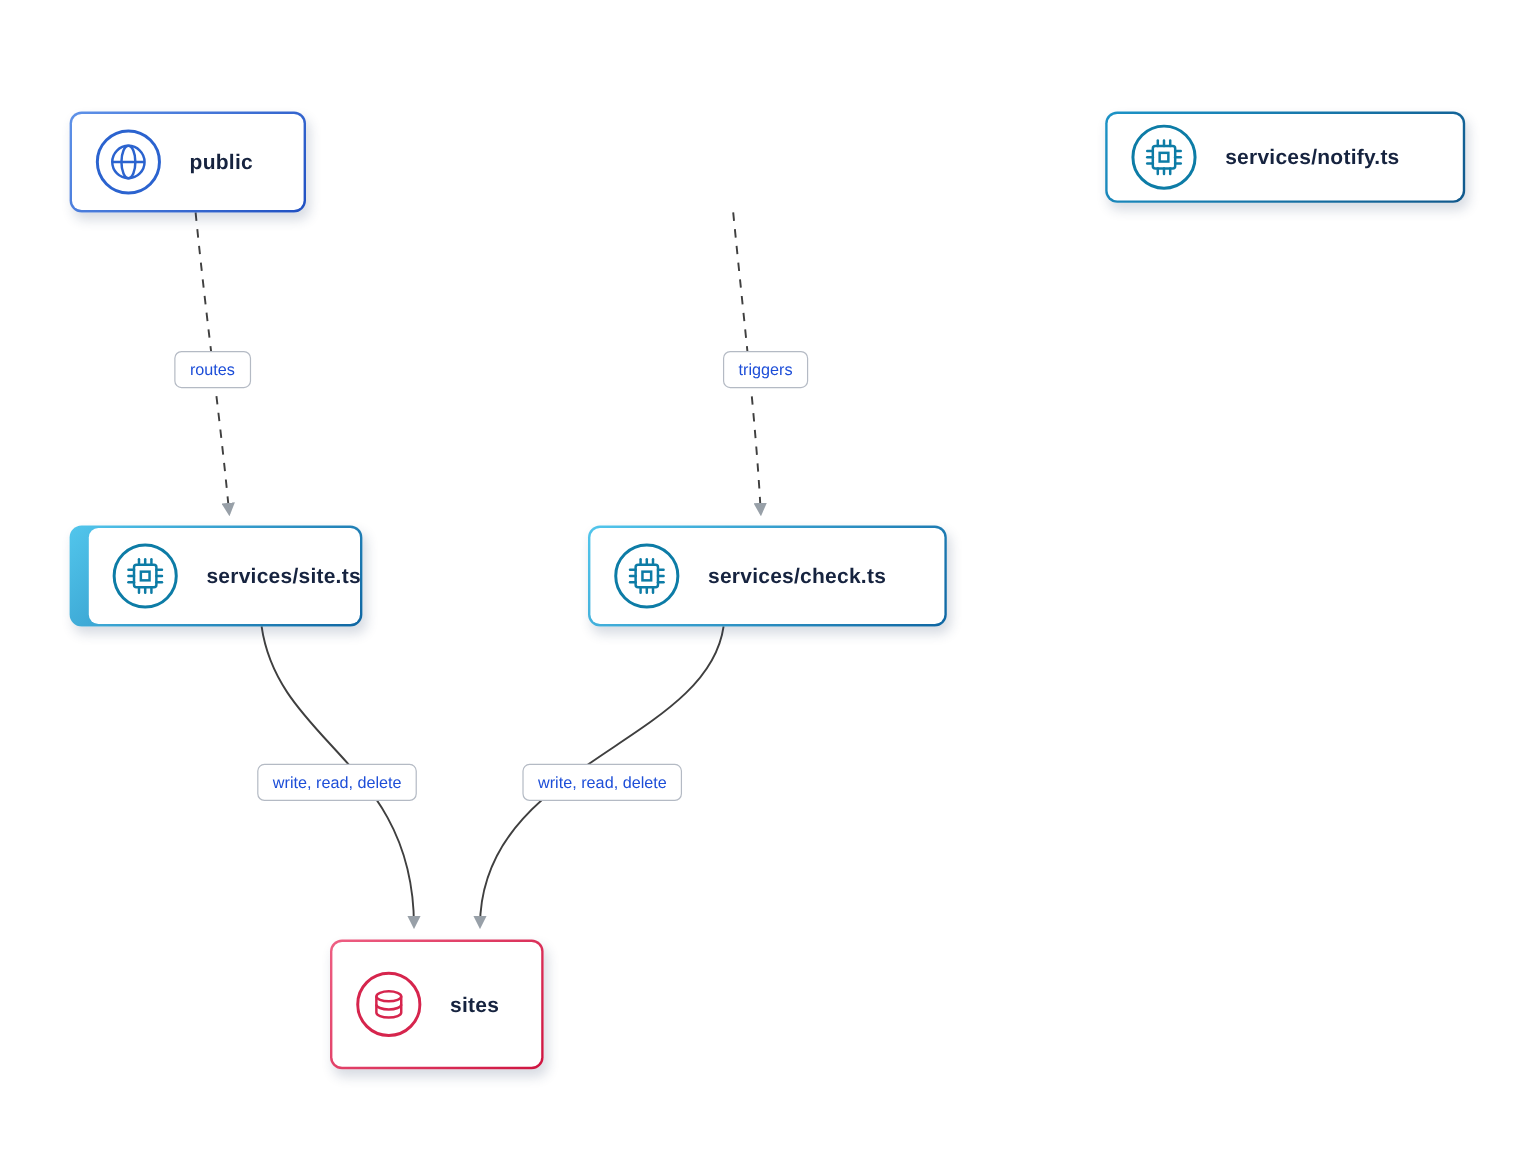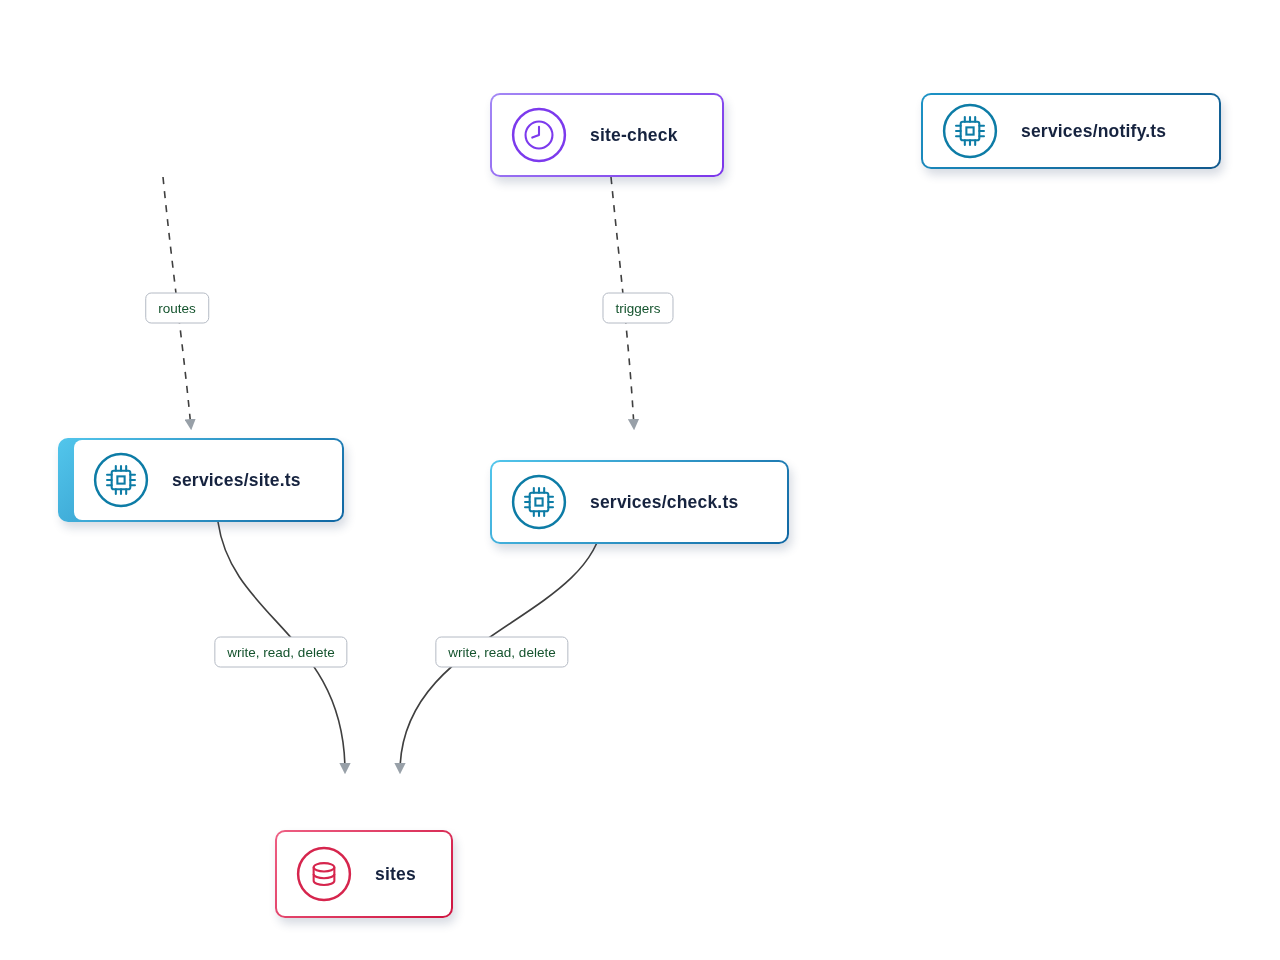--- a/index.html
+++ b/index.html
@@ -32,29 +32,29 @@
   .grad-red    {background:linear-gradient(135deg,#ee5f83,#ce1440);}
 
   .accent-blue  {color:#2b63cf;}
   .accent-purple{color:#7c3aed;}
   .accent-teal  {color:#0d7ca6;}
   .accent-red   {color:#d6254d;}
 
   .n-public  {left:58px;  top:93px;  width:197px; height:84px;}
   .n-sitecheck{left:490px;top:93px;  width:234px; height:84px;}
   .n-notify  {left:921px; top:93px;  width:300px; height:76px;}
-  .n-sitets  {left:58px;  top:438px; width:286px; height:84px;padding-left:16px;}
-  .n-checkts {left:490px; top:438px; width:299px; height:84px;margin-top:22px;}
-  .n-sites   {left:275px; top:783px; width:178px; height:88px;margin-top:47px;}
+  .n-sitets  {left:58px;  top:438px; width:244px; height:84px;padding-left:16px;}
+  .n-checkts {left:490px; top:438px; width:299px; height:84px;}
+  .n-sites   {left:275px; top:783px; width:178px; height:108px;}
 
   
   .edge-label{
     position:absolute;z-index:3;transform:translate(-50%,-50%);
     background:#ffffff;border:1px solid #b4bac4;border-radius:6px;
-    padding:7px 12px;font-size:13.5px;color:#14532d;white-space:nowrap;
+    padding:7px 12px;font-size:13.5px;color:#1d4ed8;white-space:nowrap;
   }
   .el-routes  {left:177px;top:308px;}
   .el-triggers{left:638px;top:308px;}
   .el-wrd1    {left:281px;top:652px;}
   .el-wrd2    {left:502px;top:652px;}
 </style>
 </head>
 <body>
 
 <div id="canvas">
@@ -68,33 +68,34 @@
 
     <path d="M163,177 C172,268 184,352 191,428" fill="none" stroke="#3f3f3f" stroke-width="1.6" stroke-dasharray="7 7" marker-end="url(#arrow)"></path>
 
     <path d="M611,177 C620,268 630,352 634,428" fill="none" stroke="#3f3f3f" stroke-width="1.6" stroke-dasharray="7 7" marker-end="url(#arrow)"></path>
 
     <path d="M218,522 C232,620 345,636 345,772" fill="none" stroke="#3f3f3f" stroke-width="1.6" marker-end="url(#arrow)"></path>
 
     <path d="M603,522 C589,620 400,636 400,772" fill="none" stroke="#3f3f3f" stroke-width="1.6" marker-end="url(#arrow)"></path>
   </svg>
 
-
-  <div class="node grad-purple n-sitecheck">
+  <div class="node grad-blue n-public">
     <div class="node-inner">
-      <span class="icon-ring accent-purple">
+      <span class="icon-ring accent-blue">
         <svg width="58" height="58" viewBox="0 0 56 56" fill="none" stroke="currentColor">
           <circle cx="28" cy="28" r="25" stroke-width="2.4"></circle>
           <circle cx="28" cy="28" r="13" stroke-width="2"></circle>
-          <path d="M28 20 L28 28 L21.5 30.5" stroke-width="2" stroke-linecap="round" stroke-linejoin="round"></path>
+          <ellipse cx="28" cy="28" rx="5.6" ry="13" stroke-width="2"></ellipse>
+          <line x1="15" y1="28" x2="41" y2="28" stroke-width="2"></line>
         </svg>
       </span>
-      <span class="node-label">site-check</span>
+      <span class="node-label">public</span>
     </div>
   </div>
+
 
   <div class="node grad-steel n-notify">
     <div class="node-inner">
       <span class="icon-ring accent-teal">
         <svg width="58" height="58" viewBox="0 0 56 56" fill="none" stroke="currentColor">
           <circle cx="28" cy="28" r="25" stroke-width="2.4"></circle>
           <rect x="19" y="19" width="18" height="18" rx="2" stroke-width="2"></rect>
           <rect x="24.5" y="24.5" width="7" height="7" stroke-width="2"></rect>
           <g stroke-width="2" stroke-linecap="round">
             <line x1="23" y1="14.5" x2="23" y2="19"></line>

